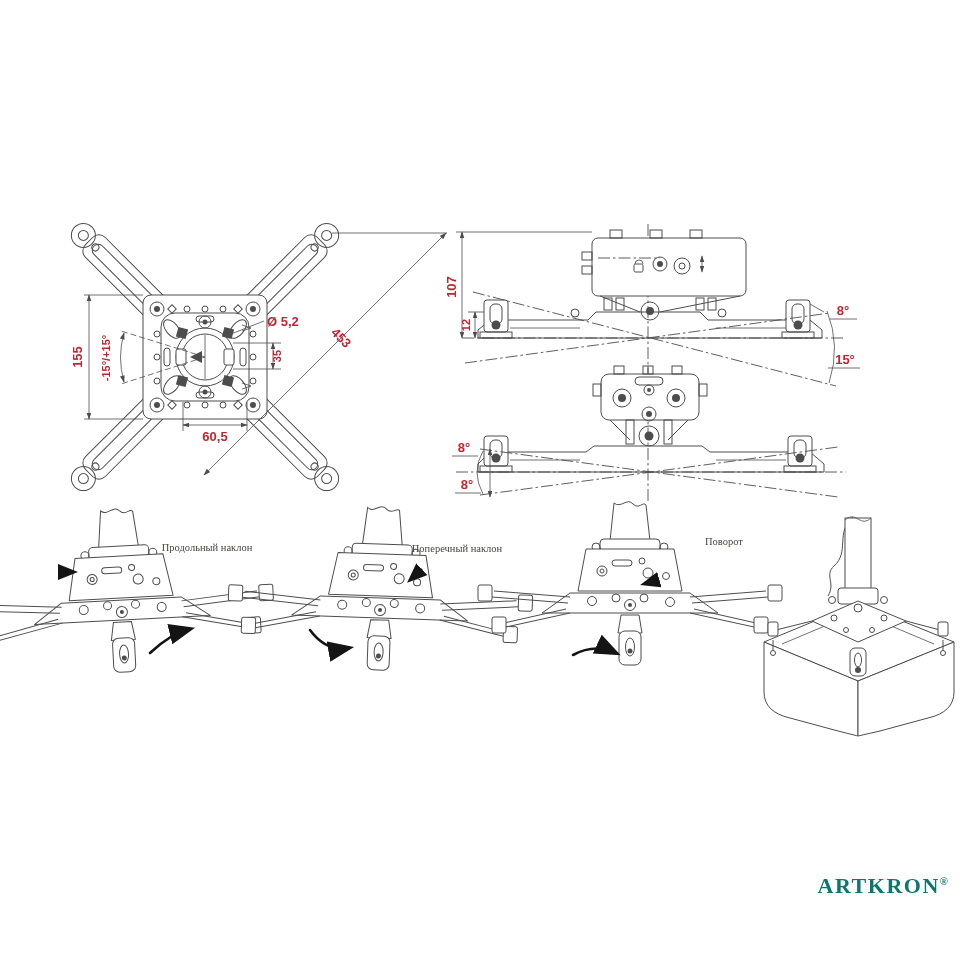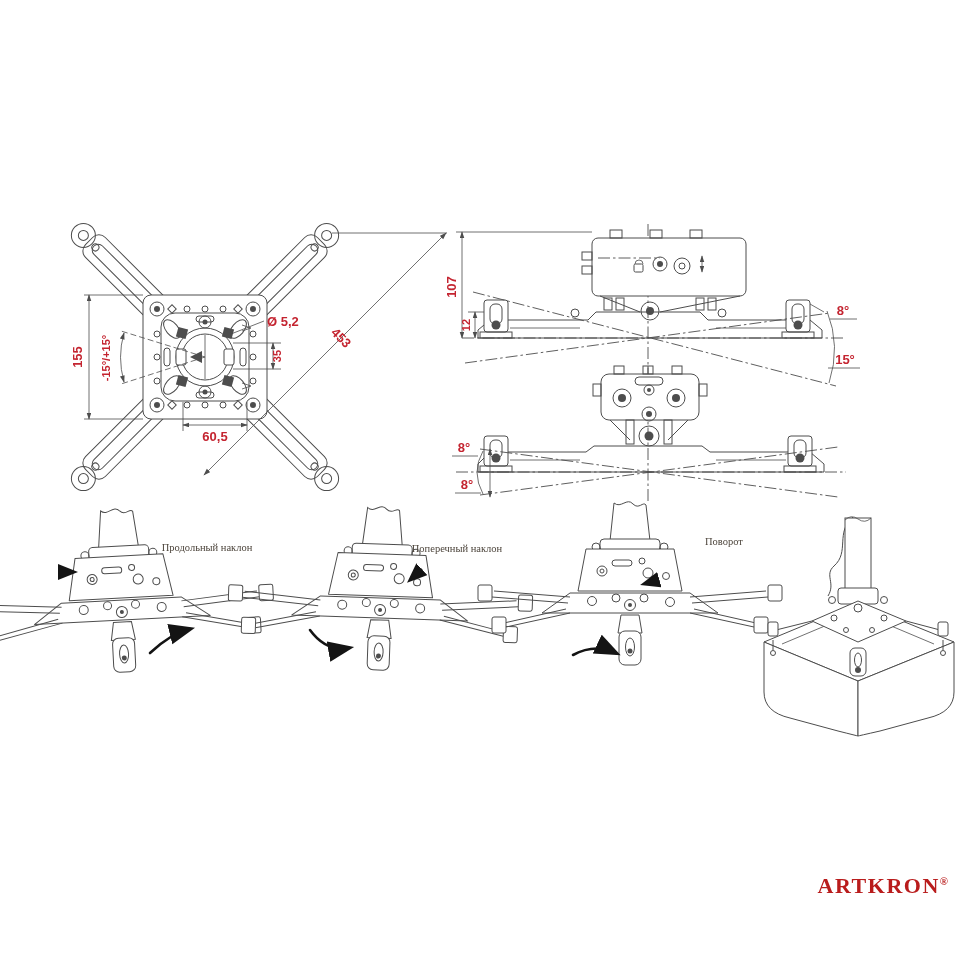--- a/index.html
+++ b/index.html
@@ -13,21 +13,21 @@
   .dash{stroke:var(--line,#4d4d4d);fill:none;stroke-width:0.9;stroke-dasharray:12 3 2.5 3;}
   .dimtxt{fill:var(--dimension,#c42430);font:bold 13px "Liberation Sans",sans-serif;}
   .dimtxt-s{fill:var(--dimension,#c42430);font:bold 11px "Liberation Sans",sans-serif;}
   .caption{fill:var(--caption,#4d453c);font:10.5px "Liberation Serif",serif;}
   .blk{stroke:#141414;fill:none;stroke-width:2.6;stroke-linecap:round;}
   .watermark{position:absolute;left:352px;top:646px;width:410px;height:98px;
              background:rgba(243,212,217,0.90);border-radius:16px;
              display:flex;align-items:center;justify-content:center;z-index:2;}
   .watermark span{color:var(--watermark_text,#fdf4f5);font:bold 63px "Liberation Sans",sans-serif;
              letter-spacing:0px;transform:scaleX(0.96);white-space:nowrap;}
-  .brand{position:absolute;right:22px;bottom:16px;z-index:3;color:#b91c1c;
+  .brand{position:absolute;right:22px;bottom:16px;z-index:3;color:#0f766e;
          font:bold 22px "Liberation Serif",serif;letter-spacing:1.5px;}
   .brand sup{font-size:11px;letter-spacing:0;vertical-align:super;}
 </style>
 </head>
 <body>
 
 <div class="canvas">
 
 <svg width="970" height="970" viewBox="0 0 970 970">
   <defs>

